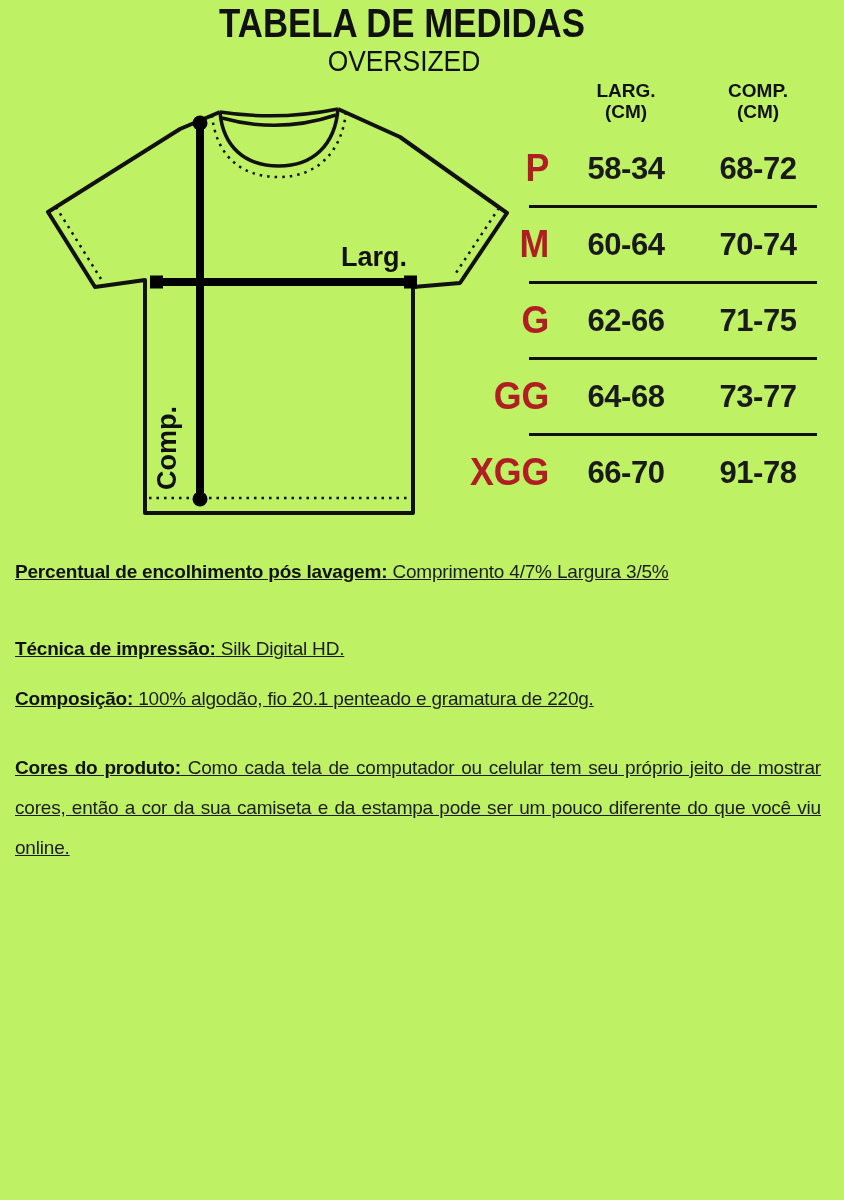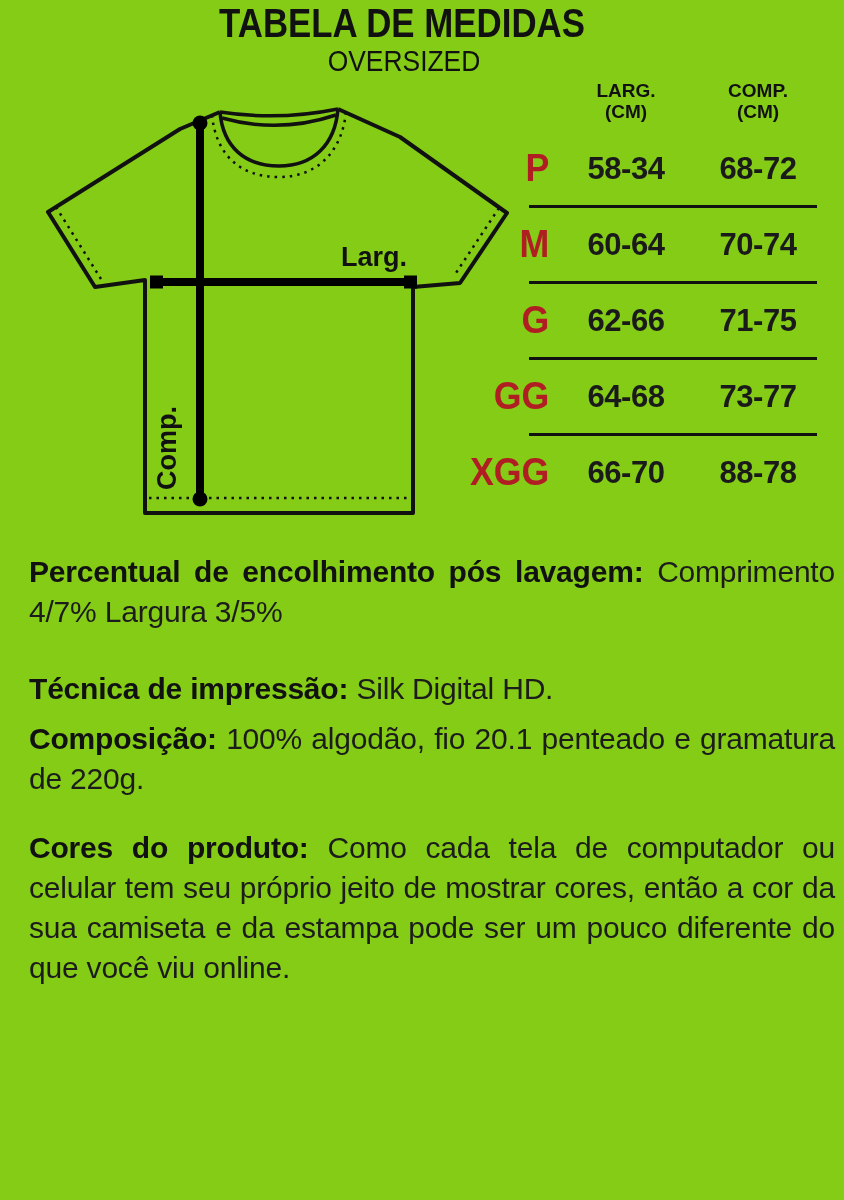--- a/index.html
+++ b/index.html
@@ -1,16 +1,16 @@
 <!DOCTYPE html>
 <html><head>
 <meta charset="utf-8">
 <style>
   html,body{margin:0;padding:0;background:#fff;}
-  .stage{position:relative;width:844px;height:1200px;margin:0 auto;background:#84cc16;
+  .stage{position:relative;width:844px;height:1200px;margin:0 auto;background:#bef264;
          font-family:"Liberation Sans",sans-serif;color:#1a1a1a;overflow:hidden;}
 
   
   .title{position:absolute;top:0px;left:-20px;width:844px;text-align:center;
          font-size:41px;line-height:46px;font-weight:700;color:#111;
          transform:scaleX(.85);transform-origin:center;white-space:nowrap;}
   .subtitle{position:absolute;top:45px;left:-18px;width:844px;text-align:center;
          font-size:30px;line-height:32px;font-weight:400;color:#111;
          transform:scaleX(.88);transform-origin:center;white-space:nowrap;}
 
@@ -21,22 +21,22 @@
   .sizes{position:absolute;left:463px;top:80px;width:356px;}
   .thead{display:grid;grid-template-columns:92px 142px 122px;margin-bottom:10px;}
   .thead .hcell{text-align:center;font-weight:700;font-size:19px;line-height:21px;color:#111;}
   .trow{display:grid;grid-template-columns:92px 142px 122px;height:73px;align-items:center;}
   .tsize{font-size:38px;font-weight:700;color:#b01e23;text-align:right;padding-right:6px;
          transform:scaleX(.94);transform-origin:right center;}
   .tval{font-size:31px;font-weight:700;color:#1a1a1a;text-align:center;letter-spacing:-.5px;}
   .sep{height:3px;background:#111;margin-left:66px;width:288px;}
 
   
-  .notes{position:absolute;left:29px;top:552px;width:806px;text-align:justify;
-         font-size:30px;line-height:40px;letter-spacing:-.2px;color:#1c1c1c;}
+  .notes{position:absolute;left:15px;top:552px;width:806px;text-align:justify;
+         font-size:19px;line-height:40px;letter-spacing:-.2px;color:#1c1c1c;text-decoration:underline;}
   .notes p{margin:0;}
   .notes p:nth-of-type(2){margin-top:37px;}
   .notes p:nth-of-type(3){margin-top:10px;}
   .notes p:nth-of-type(4){margin-top:29px;}
   .notes p:nth-of-type(5){}
   .nb{font-weight:700;color:#111;}
 </style>
 </head>
 <body>
 
@@ -111,21 +111,21 @@
     <div class="tsize">GG</div>
     <div class="tval">64-68</div>
     <div class="tval">73-77</div>
   </div>
 
   <div class="sep"></div>
 
   <div class="trow">
     <div class="tsize">XGG</div>
     <div class="tval">66-70</div>
-    <div class="tval">88-78</div>
+    <div class="tval">91-78</div>
   </div>
 </div>
   </div>
 
   <div class="notes" id="notes">
   <p><b class="nb">Percentual de encolhimento pós lavagem:</b><span class="nt"> Comprimento 4/7% Largura 3/5%</span></p>
 
 
   <p><b class="nb">Técnica de impressão:</b><span class="nt"> Silk Digital HD.</span></p>
 

